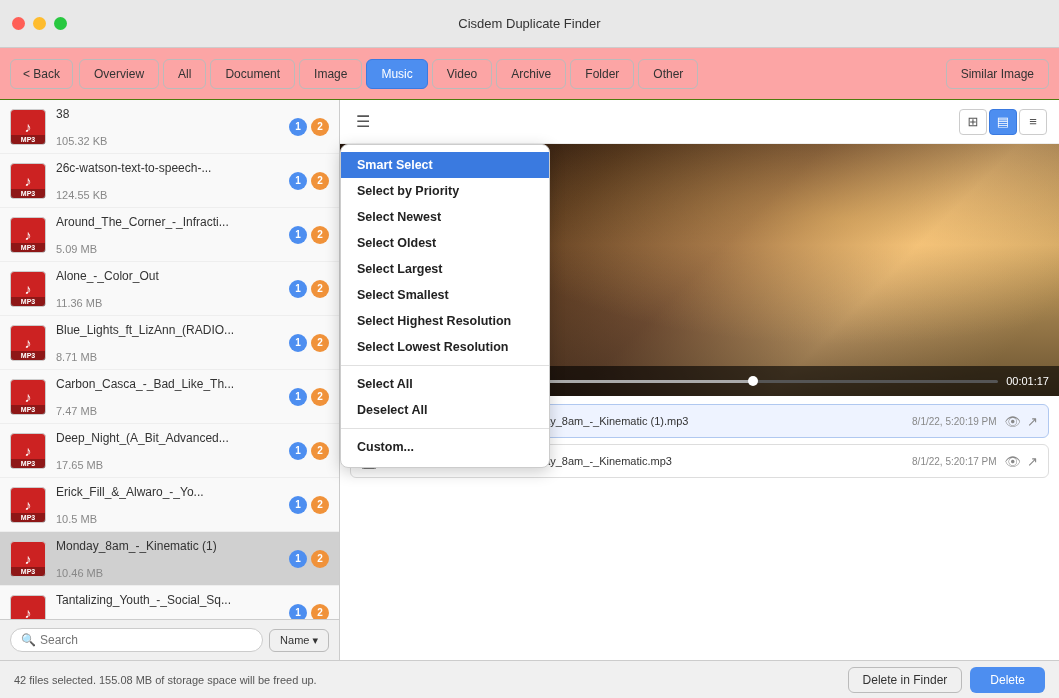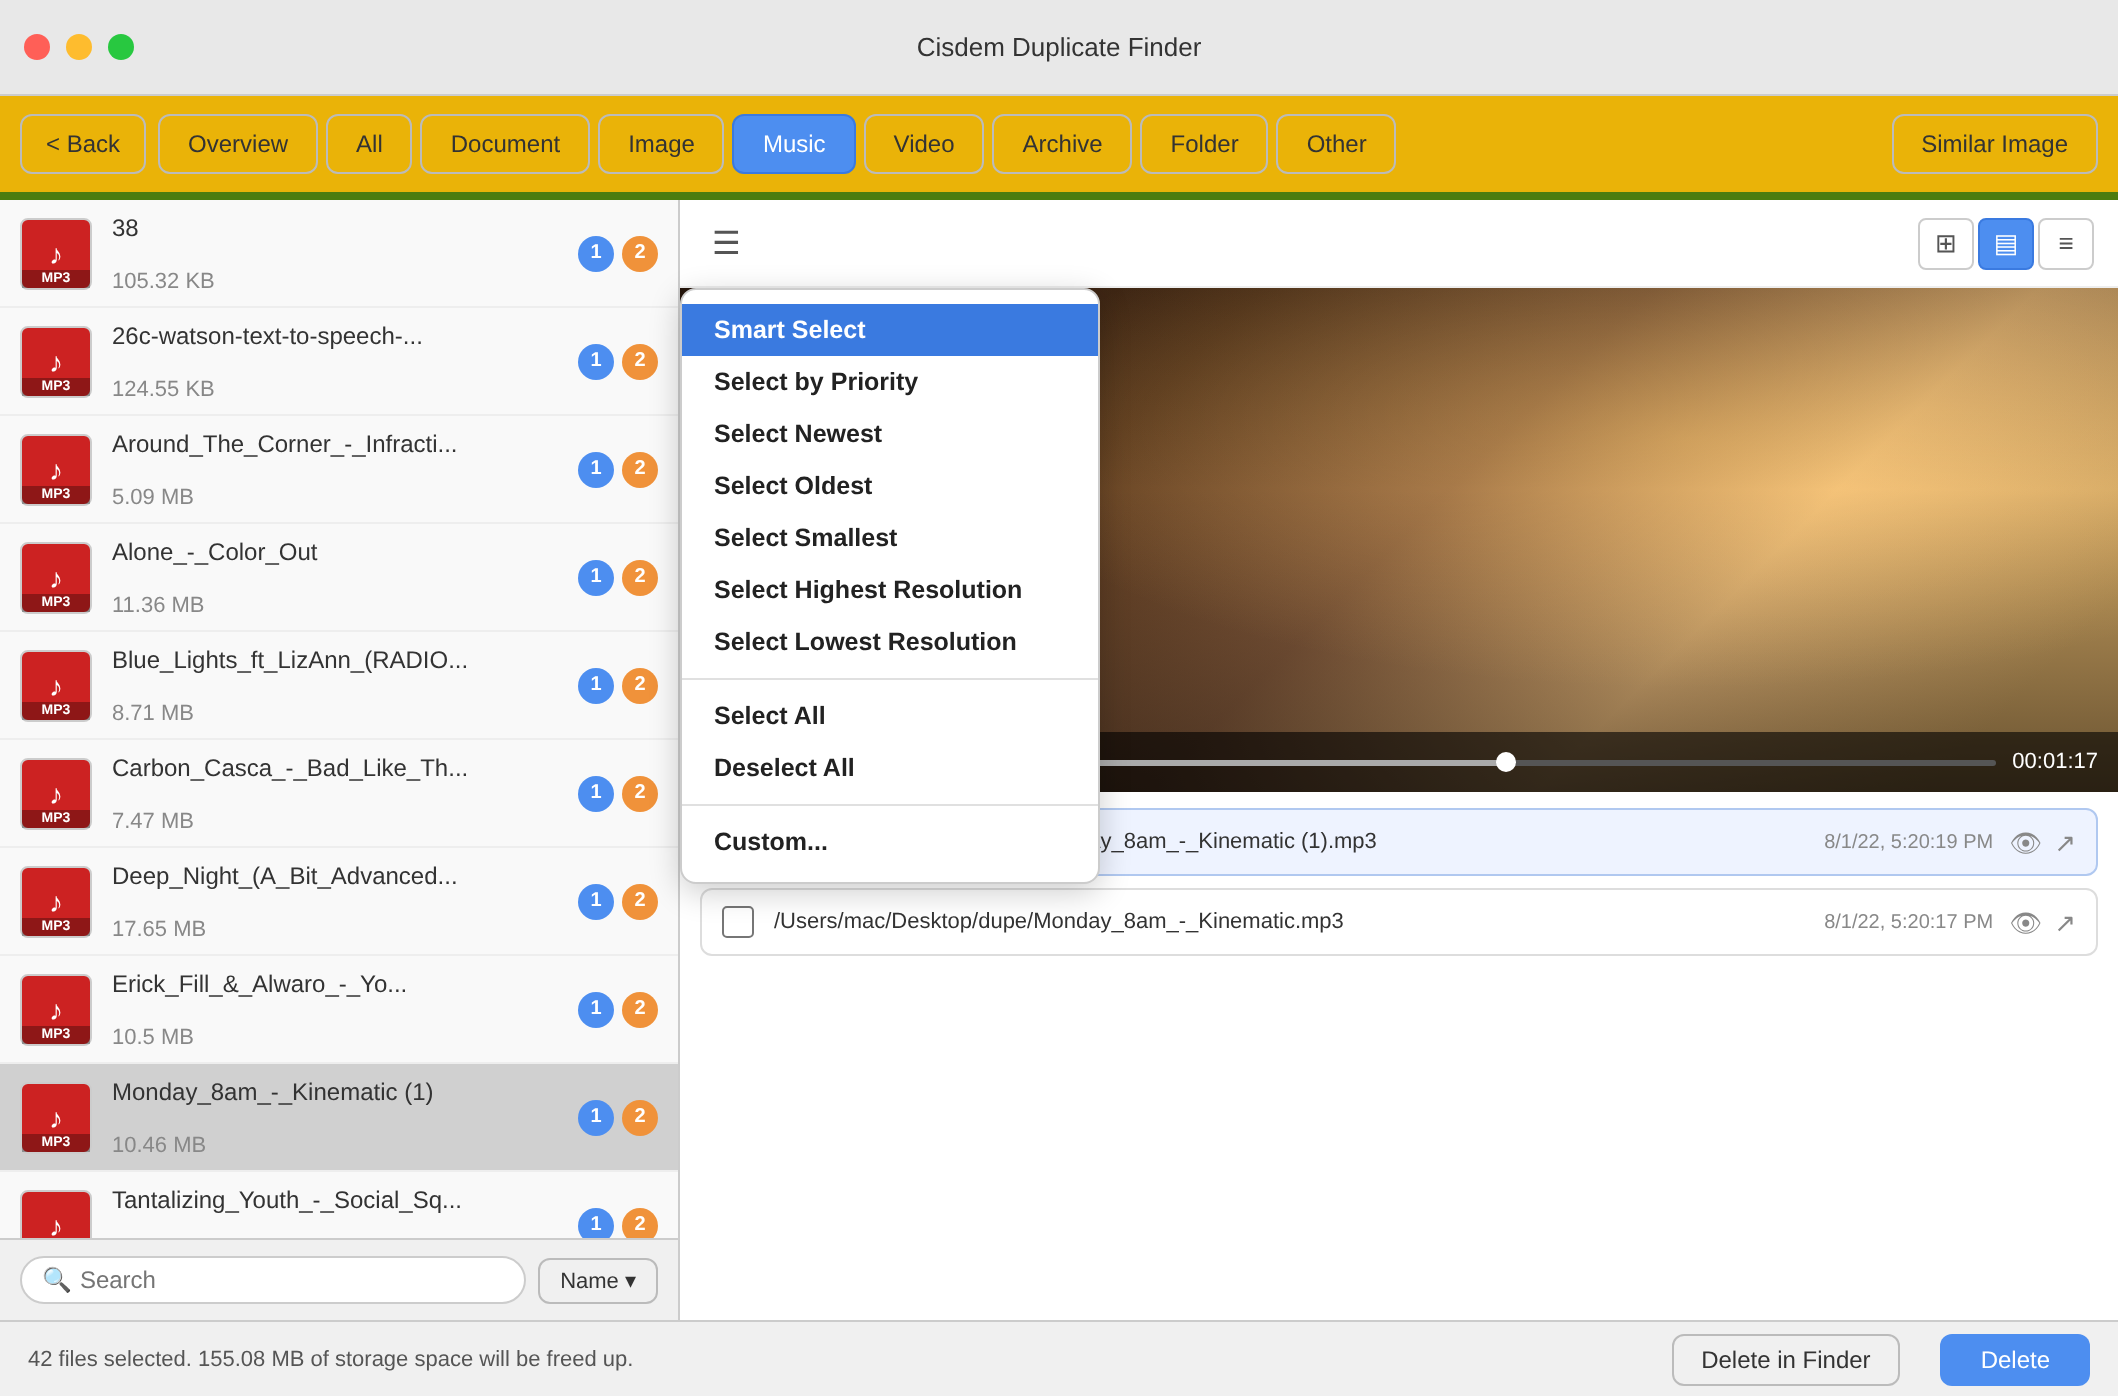--- a/index.html
+++ b/index.html
@@ -37,22 +37,22 @@
       height: 13px;
       border-radius: 50%;
       border: none;
       cursor: pointer;
     }
     .wc-close { background: #ff5f57; }
     .wc-min { background: #febc2e; }
     .wc-max { background: #28c840; }
 
     .toolbar {
-      background: #eab308;
-      border-bottom: 4px solid #4d7c0f;
+      background: #fca5a5;
+      border-bottom: 1px solid #4d7c0f;
       height: 52px;
       display: flex;
       align-items: center;
       padding: 0 10px;
       gap: 6px;
     }
     .back-btn {
       background: none;
       border: 1px solid #bbb;
       border-radius: 6px;
@@ -399,21 +399,21 @@
       border-top: 1px solid #ccc;
       display: flex;
       align-items: center;
       padding: 0 14px;
       font-size: 11px;
       color: #555;
     }
     .status-actions {
       margin-left: auto;
       display: flex;
-      gap: 20px;
+      gap: 8px;
     }
     .delete-finder-btn {
       background: none;
       border: 1px solid #bbb;
       border-radius: 6px;
       padding: 5px 14px;
       font-size: 12px;
       color: #333;
       cursor: pointer;
     }
@@ -660,20 +660,21 @@
       </div>
     </div>
 
     <div class="dropdown-overlay">
       <div class="dropdown-menu">
         <div class="dropdown-section" id="dd-group1">
             <div class="dropdown-item highlighted">Smart Select</div>
             <div class="dropdown-item">Select by Priority</div>
             <div class="dropdown-item">Select Newest</div>
             <div class="dropdown-item">Select Oldest</div>
+            <div class="dropdown-item">Select Largest</div>
             <div class="dropdown-item">Select Smallest</div>
             <div class="dropdown-item">Select Highest Resolution</div>
             <div class="dropdown-item">Select Lowest Resolution</div>
           </div>
         <div class="dropdown-divider"></div>
         <div class="dropdown-section" id="dd-group2">
             <div class="dropdown-item">Select All</div>
             <div class="dropdown-item">Deselect All</div>
           </div>
         <div class="dropdown-divider"></div>

